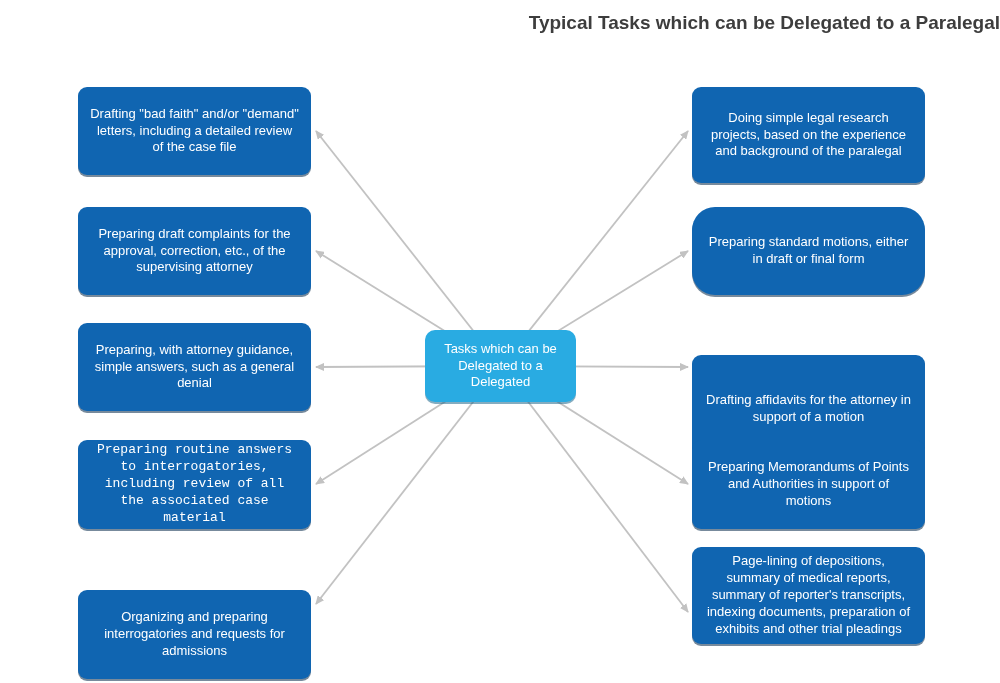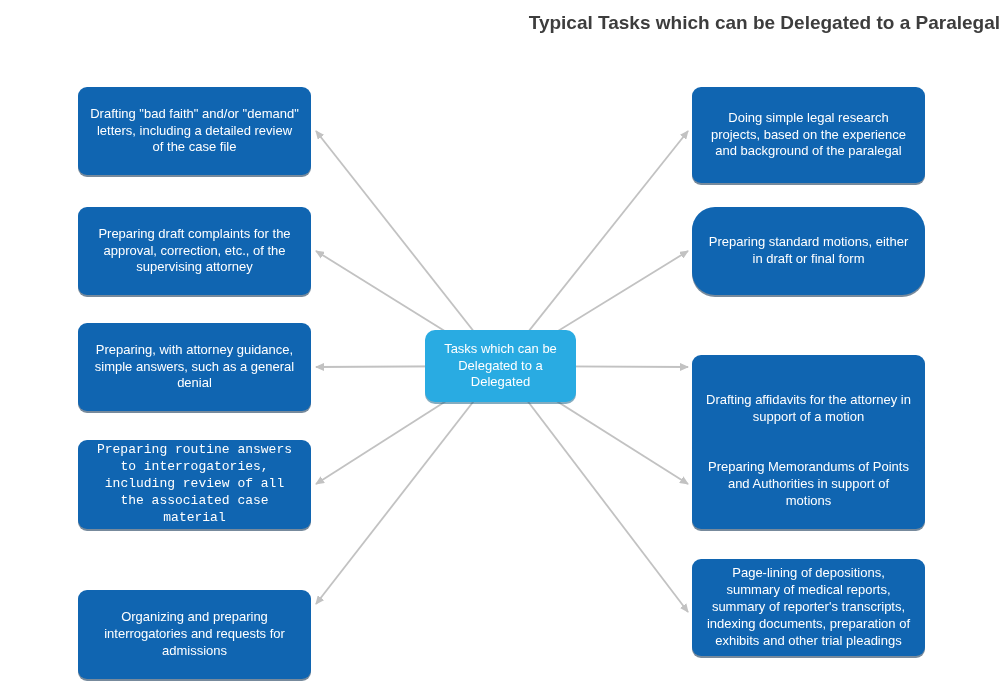--- a/index.html
+++ b/index.html
@@ -59,21 +59,21 @@
   .branch-right{left:692px;width:233px;}
   .l1{top:87px;height:88px;}
   .l2{top:207px;height:88px;}
   .l3{top:323px;height:88px;}
   .l4{top:440px;height:89px;font-family:Liberation Mono, monospace;}
   .l5{top:559px;height:89px;margin-top:31px;}
   .r1{top:87px;height:96px;}
   .r2{top:207px;height:88px;border-radius:23px;}
   .r3{top:323px;height:108px;margin-top:32px;}
   .r4{top:440px;height:89px;}
-  .r5{top:547px;height:97px;margin-top:12px;}
+  .r5{top:547px;height:97px;}
   .center-node{
     left:425px;
     top:330px;
     width:151px;
     height:72px;
     background:var(--center);
     box-shadow:0 2px 0 rgba(10,90,130,0.5);
     z-index:3;
     border-radius:10px;
   }

